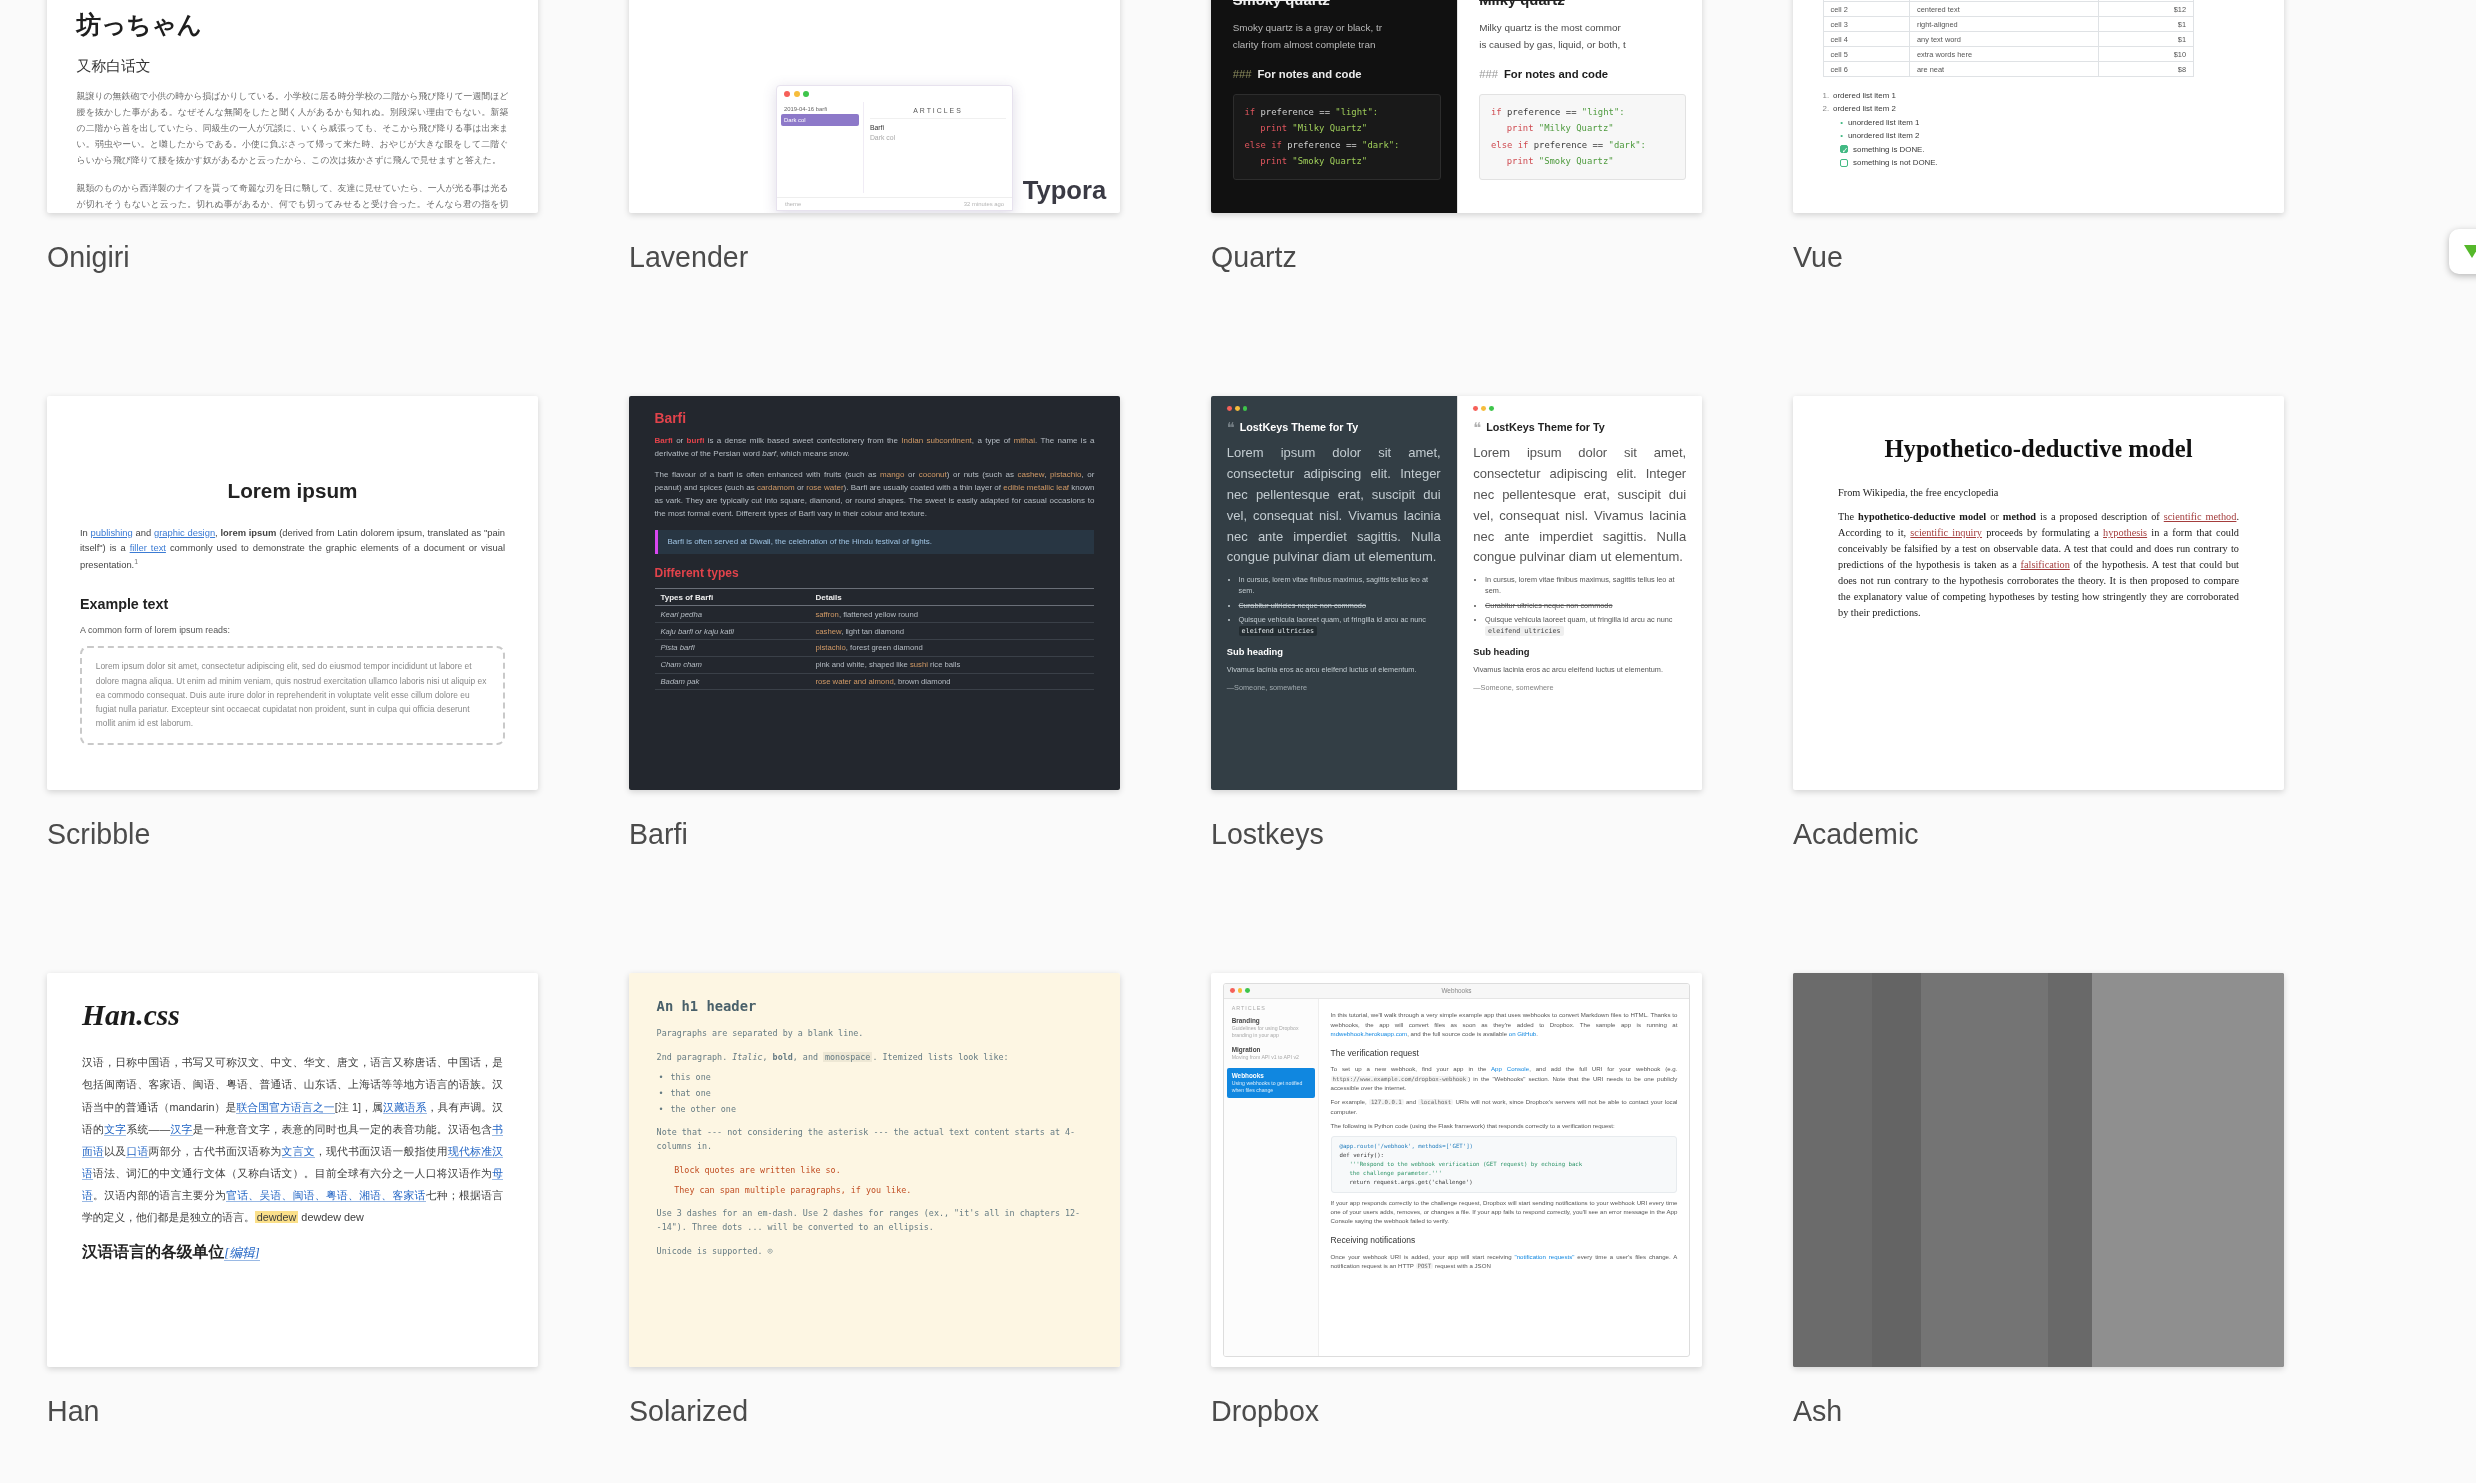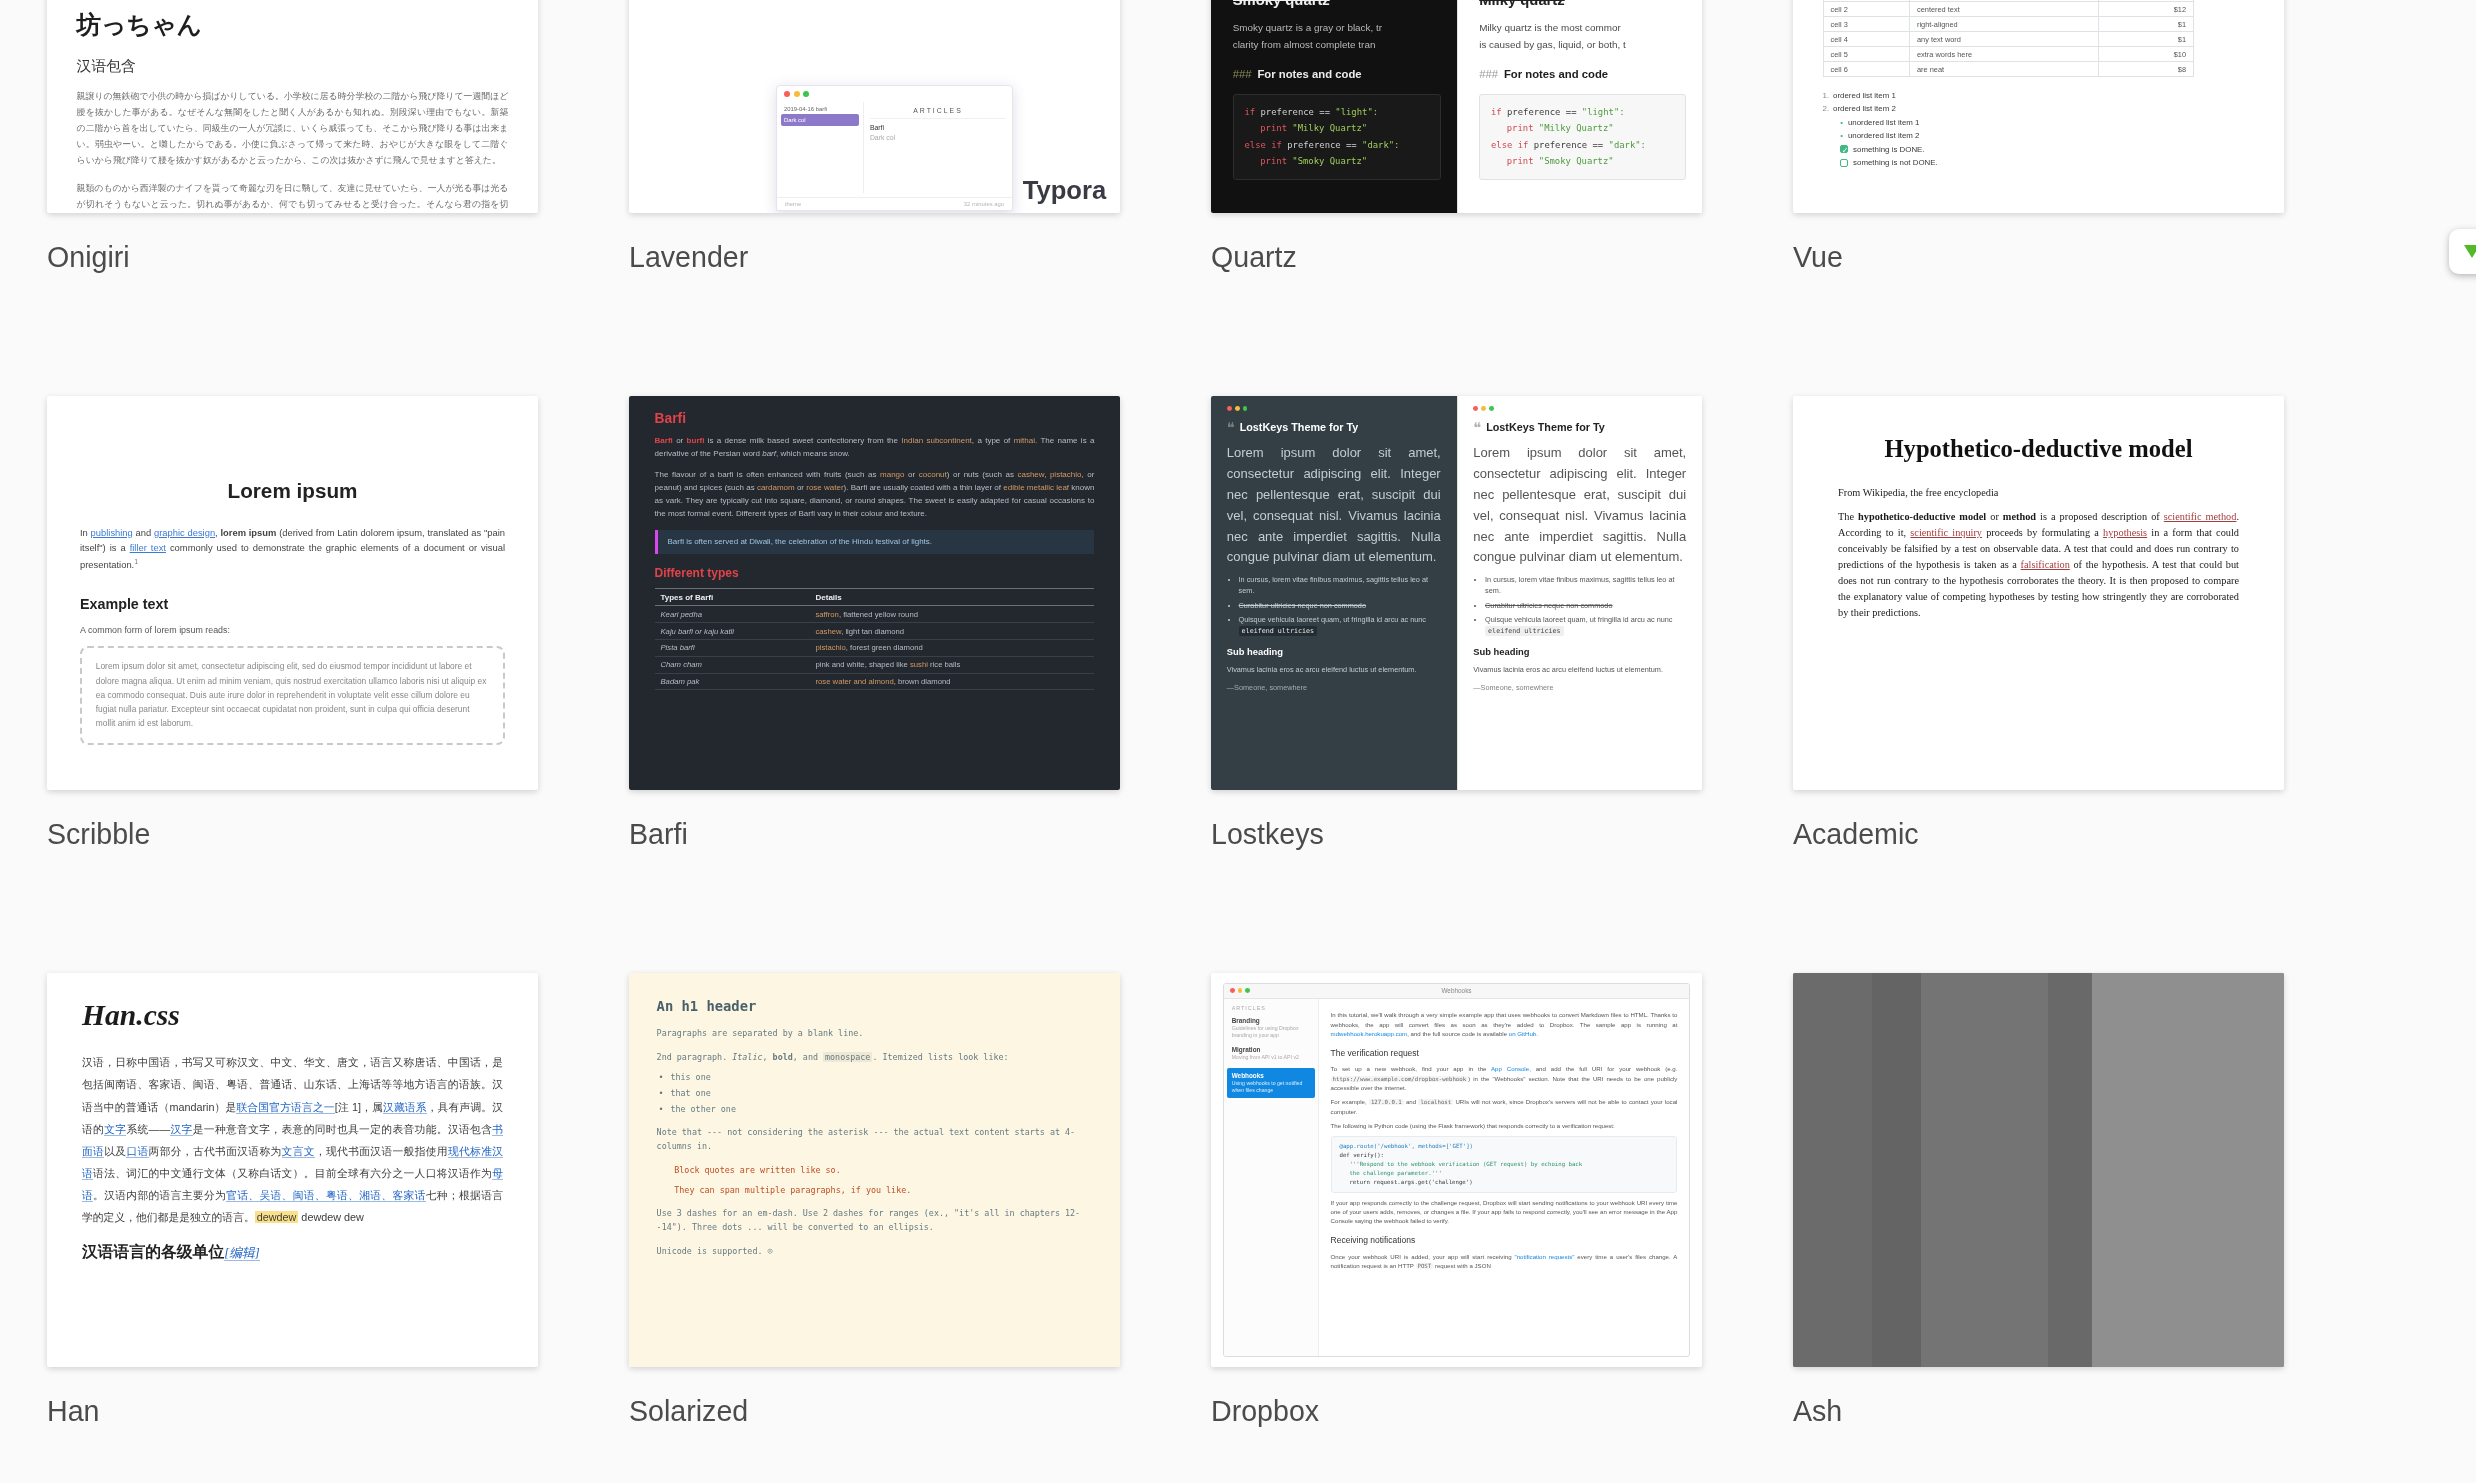--- a/index.html
+++ b/index.html
@@ -169,21 +169,21 @@
 </style>
 </head>
 <body>
 
 <div class="gallery">
 
   <div class="cell">
     <div class="card">
       <div class="oni">
         <div class="oni-title">坊っちゃん</div>
-        <div class="oni-author">汉语包含</div>
+        <div class="oni-author">又称白话文</div>
         <p>親譲りの無鉄砲で小供の時から損ばかりしている。小学校に居る時分学校の二階から飛び降りて一週間ほど腰を抜かした事がある。なぜそんな無闇をしたと聞く人があるかも知れぬ。別段深い理由でもない。新築の二階から首を出していたら、同級生の一人が冗談に、いくら威張っても、そこから飛び降りる事は出来まい。弱虫やーい。と囃したからである。小使に負ぶさって帰って来た時、おやじが大きな眼をして二階ぐらいから飛び降りて腰を抜かす奴があるかと云ったから、この次は抜かさずに飛んで見せますと答えた。</p>
         <p>親類のものから西洋製のナイフを貰って奇麗な刃を日に翳して、友達に見せていたら、一人が光る事は光るが切れそうもないと云った。切れぬ事があるか、何でも切ってみせると受け合った。そんなら君の指を切ってみろと注文したから、何だ指ぐらいこの通りだと右の手の親指の甲をはすに切り込んだ。幸ナイフが小さいのと、親指の骨が堅かったので、今だに親指は手に付いている。しかし創痕は死ぬまで消えぬ。</p>
       </div>
     </div>
     <div class="theme-label">Onigiri</div>
   </div>
 
   <div class="cell">
     <div class="card">
       <div class="lav-byline">Typora Theme by Jarvis Mercer</div>

